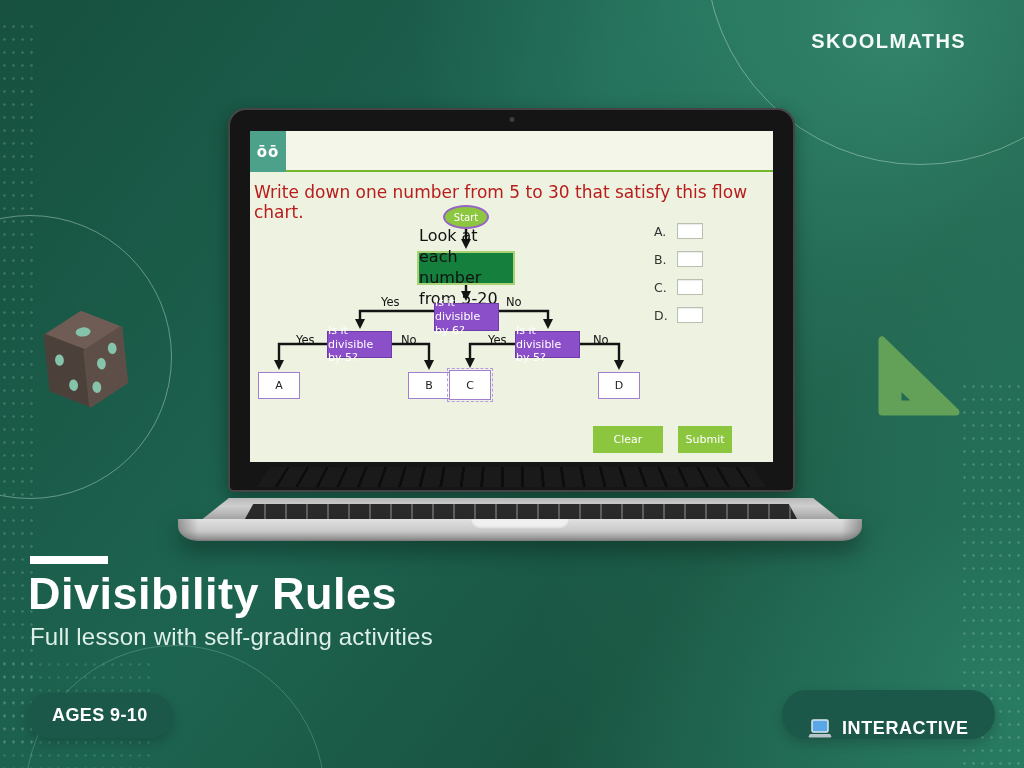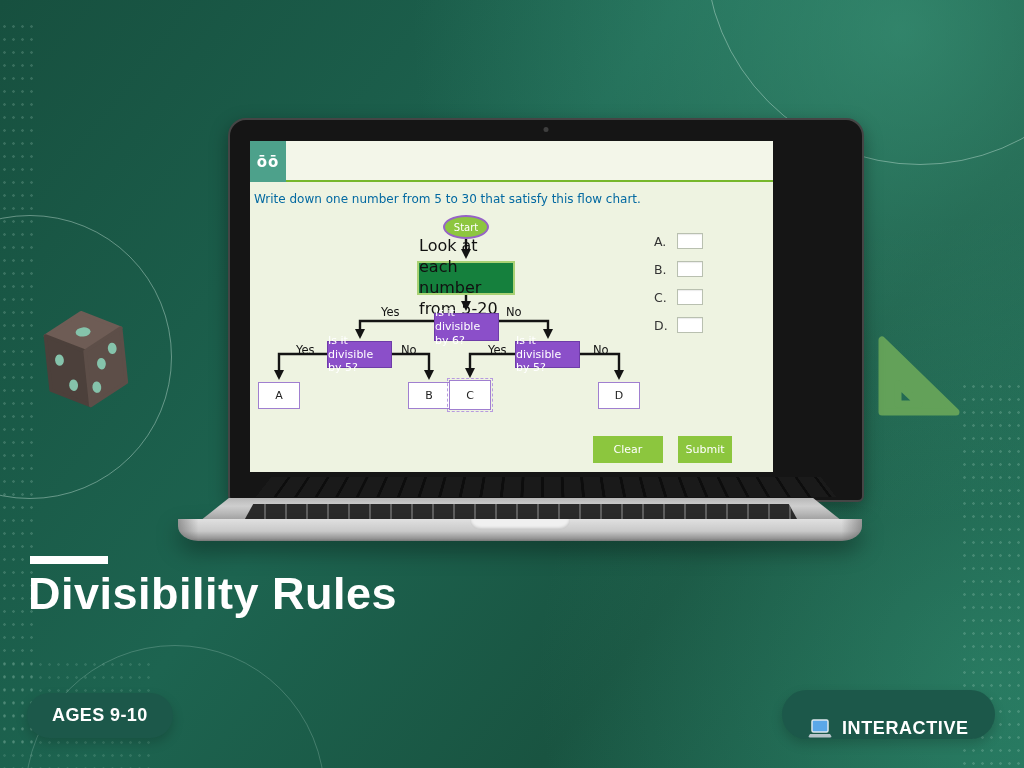--- a/index.html
+++ b/index.html
@@ -22,21 +22,21 @@
   .dots.dr { right:0; top:380px; width:64px; height:388px; opacity:.38; }
   .dots.db { left:0; bottom:0; width:150px; height:110px; opacity:.25; }
 
   .brand { position:absolute; top:30px; right:58px; color:#f4faf7; font-size:20px; font-weight:800; letter-spacing:1.4px; }
 
   .deco-svg { position:absolute; }
 
   
   .laptop { position:absolute; left:0; top:0; }
   .lid {
-    position:absolute; left:228px; top:118px; width:636px; height:384px;
+    position:absolute; left:228px; top:108px; width:567px; height:384px;
     background:#151515; border:2px solid #454545;
     border-radius:18px 18px 6px 6px;
     box-shadow: 0 6px 18px rgba(0,0,0,0.35);
   }
   .camera { position:absolute; left:50%; top:7px; transform:translateX(-50%); width:5px; height:5px; border-radius:50%; background:#3e3e3e; }
   .kb-reflect {
     position:absolute; left:34px; right:34px; bottom:3px; height:21px; opacity:.9;
     background:
       repeating-linear-gradient(90deg, #191919 0 17px, #0b0b0b 17px 20px),
       linear-gradient(#0c0c0c, #141414);
@@ -46,21 +46,21 @@
     position:absolute; left:20px; top:21px; width:523px; height:331px;
     background:#eef3e1; overflow:hidden;
     font-family:"DejaVu Sans", sans-serif; color:#1d1d1d;
   }
   .scr-header { position:absolute; left:0; top:0; width:100%; height:41px; background:#f3f6e9; border-bottom:2px solid #77b72c; }
   .scr-logo {
     position:absolute; left:0; top:0; width:36px; height:41px; background:#4da18b;
     color:#ffffff; font-weight:bold; font-size:15px; display:flex; align-items:center; justify-content:center; letter-spacing:1px;
   }
   .scr-title { position:absolute; left:36px; right:0; top:0; height:39px; display:flex; align-items:center; justify-content:center; font-size:17px; color:#262626; }
-  .question { position:absolute; left:4px; top:51px; font-size:12px; color:#0369a1; }
+  .question { position:absolute; left:4px; top:51px; font-size:17px; color:#b91c1c; }
 
   .flow-node { position:absolute; display:flex; align-items:center; justify-content:center; }
   .start-oval { left:193px; top:74px; width:46px; height:24px; border-radius:50%; background:#8dc63f; border:2px solid #9663c6; color:#fff; font-size:10px; }
   .look-box { left:167px; top:120px; width:98px; height:34px; background:#15803d; border:2px solid #a9d274; font-size:16px; line-height:1.3; color:#111; }
   .pbox { background:#8b4fc9; border:1px solid #6e3ca8; color:#ffffff; font-size:11px; line-height:1.25; }
   .by6 { left:184px; top:172px; width:65px; height:28px; }
   .by5l { left:77px; top:200px; width:65px; height:27px; }
   .by5r { left:265px; top:200px; width:65px; height:27px; }
   .branch-label { position:absolute; font-size:11.5px; color:#141414; }
   .outcome { position:absolute; width:42px; height:27px; background:#ffffff; border:1.5px solid #a07fd0; display:flex; align-items:center; justify-content:center; font-size:11px; color:#222; }
@@ -109,20 +109,21 @@
 
 <div class="stage">
 
   <div class="ring r1"></div>
   <div class="ring r2"></div>
   <div class="ring r3"></div>
   <div class="dots dl"></div>
   <div class="dots dr"></div>
   <div class="dots db"></div>
 
+  <div class="brand">SKOOLMATHS</div>
 
   <svg class="deco-svg" style="left:42px; top:310px; transform:rotate(-6deg);" width="88" height="100" viewBox="0 0 100 112">
     <g stroke-linejoin="round">
       <polygon points="50,2 93,24 50,46 7,24" fill="#6e5c55" stroke="#6e5c55" stroke-width="4"></polygon>
       <polygon points="7,24 50,46 50,108 7,86" fill="#4c403b" stroke="#4c403b" stroke-width="4"></polygon>
       <polygon points="50,46 93,24 93,86 50,108" fill="#5d4e48" stroke="#5d4e48" stroke-width="4"></polygon>
     </g>
     <ellipse cx="50" cy="24" rx="8.5" ry="5.2" fill="#85c3ab"></ellipse>
     <ellipse cx="20" cy="53" rx="5" ry="6.5" fill="#85c3ab"></ellipse>
     <ellipse cx="33" cy="83" rx="5" ry="6.5" fill="#85c3ab"></ellipse>
@@ -222,20 +223,21 @@
     <div class="deck">
       <div class="deck-keys"></div>
     </div>
     <div class="base">
       <div class="notch"></div>
     </div>
   </div>
 
   <div class="title-bar"></div>
   <div class="poster-title">Divisibility Rules</div>
+  <div class="poster-sub">Full lesson with self-grading activities</div>
 
   <div class="pill ages-pill">
     <span>AGES 9-10</span>
   </div>
 
   <div class="pill int-pill">
     <svg width="24" height="20" viewBox="0 0 24 20">
       <rect x="4" y="1" width="16" height="12" rx="1.5" fill="#5aa7e8" stroke="#dde8ee" stroke-width="1.5"></rect>
       <path d="M2,15 L22,15 L23.5,17.5 Q23.5,18.5 22,18.5 L2,18.5 Q0.5,18.5 0.5,17.5 Z" fill="#b6c3c9"></path>
     </svg>

